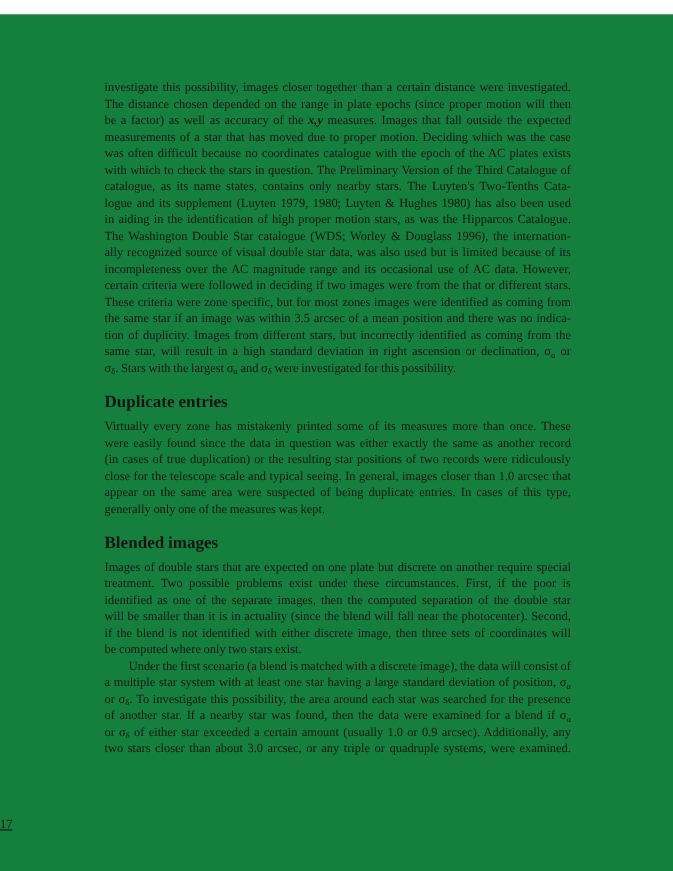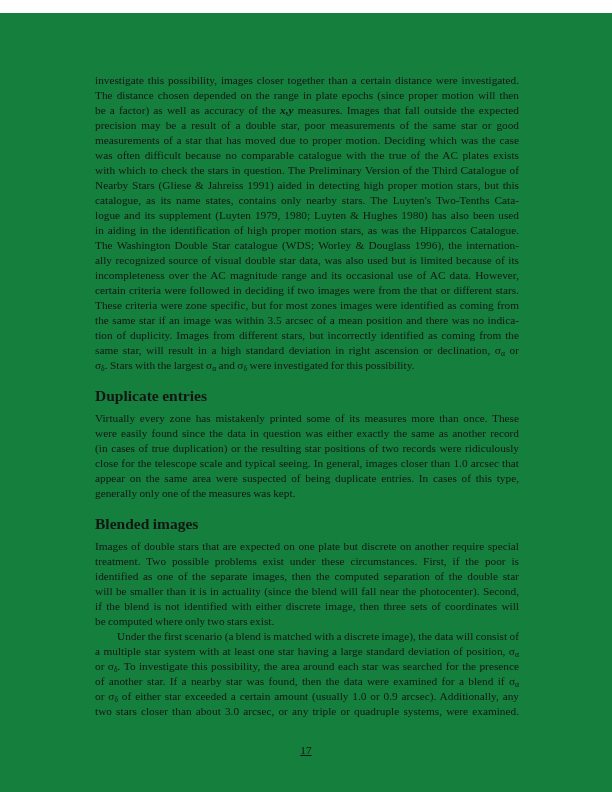--- a/index.html
+++ b/index.html
@@ -30,38 +30,36 @@
   .ln.indent { text-indent: 22px; }
   sub { font-size: 0.68em; vertical-align: -0.3em; line-height: 0; }
   i { font-style: italic; font-weight: bold; }
   .heading {
     font-weight: bold; font-size: 15.5px; line-height: 18px;
     margin-top: 14px; margin-bottom: 6px;
     text-align: right; text-align-last: left;
   }
   .pagenum {
     position: absolute; left: 0; top: 731px; width: 612px;
-    text-align: center; font-size: 11.3px; text-decoration: underline;
+    text-align: left; font-size: 11.3px; text-decoration: underline;
   }
 </style>
 </head>
 <body>
 
 <div class="page">
   <div class="textblock">
 
     <div>
       <div class="ln just">investigate this possibility, images closer together than a certain distance were investigated.</div>
       <div class="ln just">The distance chosen depended on the range in plate epochs (since proper motion will then</div>
       <div class="ln just">be a factor) as well as accuracy of the <i>x,y</i> measures. Images that fall outside the expected</div>
-      <div class="ln just">precision may be a result of a double star, poor measurements of the same star or good</div>
       <div class="ln just">measurements of a star that has moved due to proper motion. Deciding which was the case</div>
-      <div class="ln just">was often difficult because no comparable catalogue with the true of the AC plates exists</div>
+      <div class="ln just">was often difficult because no coordinates catalogue with the epoch of the AC plates exists</div>
       <div class="ln just">with which to check the stars in question. The Preliminary Version of the Third Catalogue of</div>
-      <div class="ln just">Nearby Stars (Gliese &amp; Jahreiss 1991) aided in detecting high proper motion stars, but this</div>
       <div class="ln just">catalogue, as its name states, contains only nearby stars. The Luyten's Two-Tenths Cata-</div>
       <div class="ln just">logue and its supplement (Luyten 1979, 1980; Luyten &amp; Hughes 1980) has also been used</div>
       <div class="ln just">in aiding in the identification of high proper motion stars, as was the Hipparcos Catalogue.</div>
       <div class="ln just">The Washington Double Star catalogue (WDS; Worley &amp; Douglass 1996), the internation-</div>
       <div class="ln just">ally recognized source of visual double star data, was also used but is limited because of its</div>
       <div class="ln just">incompleteness over the AC magnitude range and its occasional use of AC data. However,</div>
       <div class="ln just">certain criteria were followed in deciding if two images were from the that or different stars.</div>
       <div class="ln just">These criteria were zone specific, but for most zones images were identified as coming from</div>
       <div class="ln just">the same star if an image was within 3.5 arcsec of a mean position and there was no indica-</div>
       <div class="ln just">tion of duplicity. Images from different stars, but incorrectly identified as coming from the</div>

